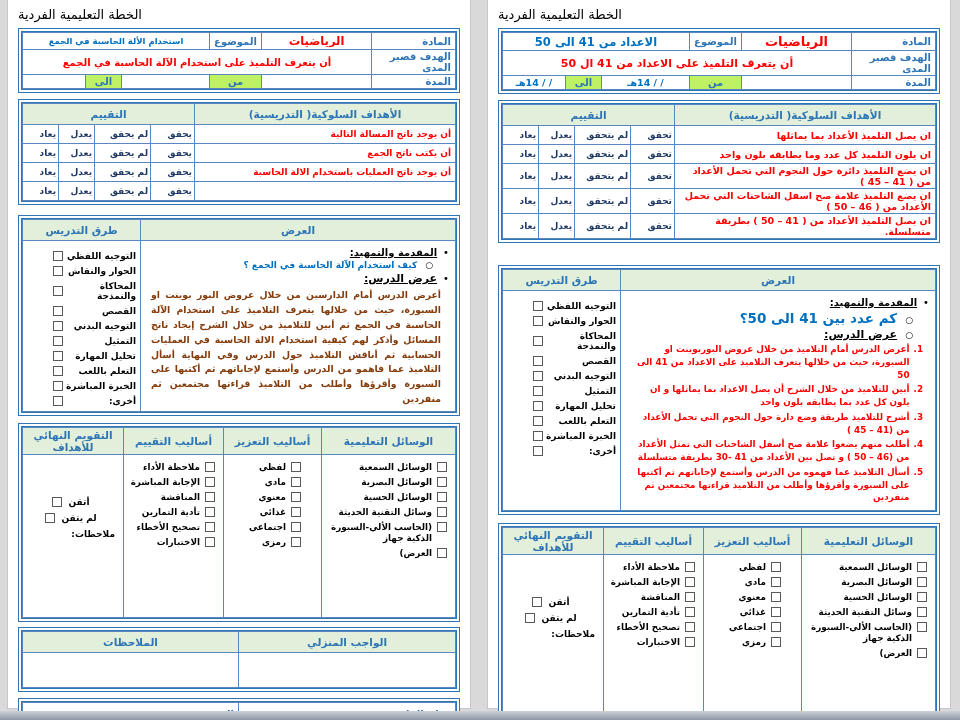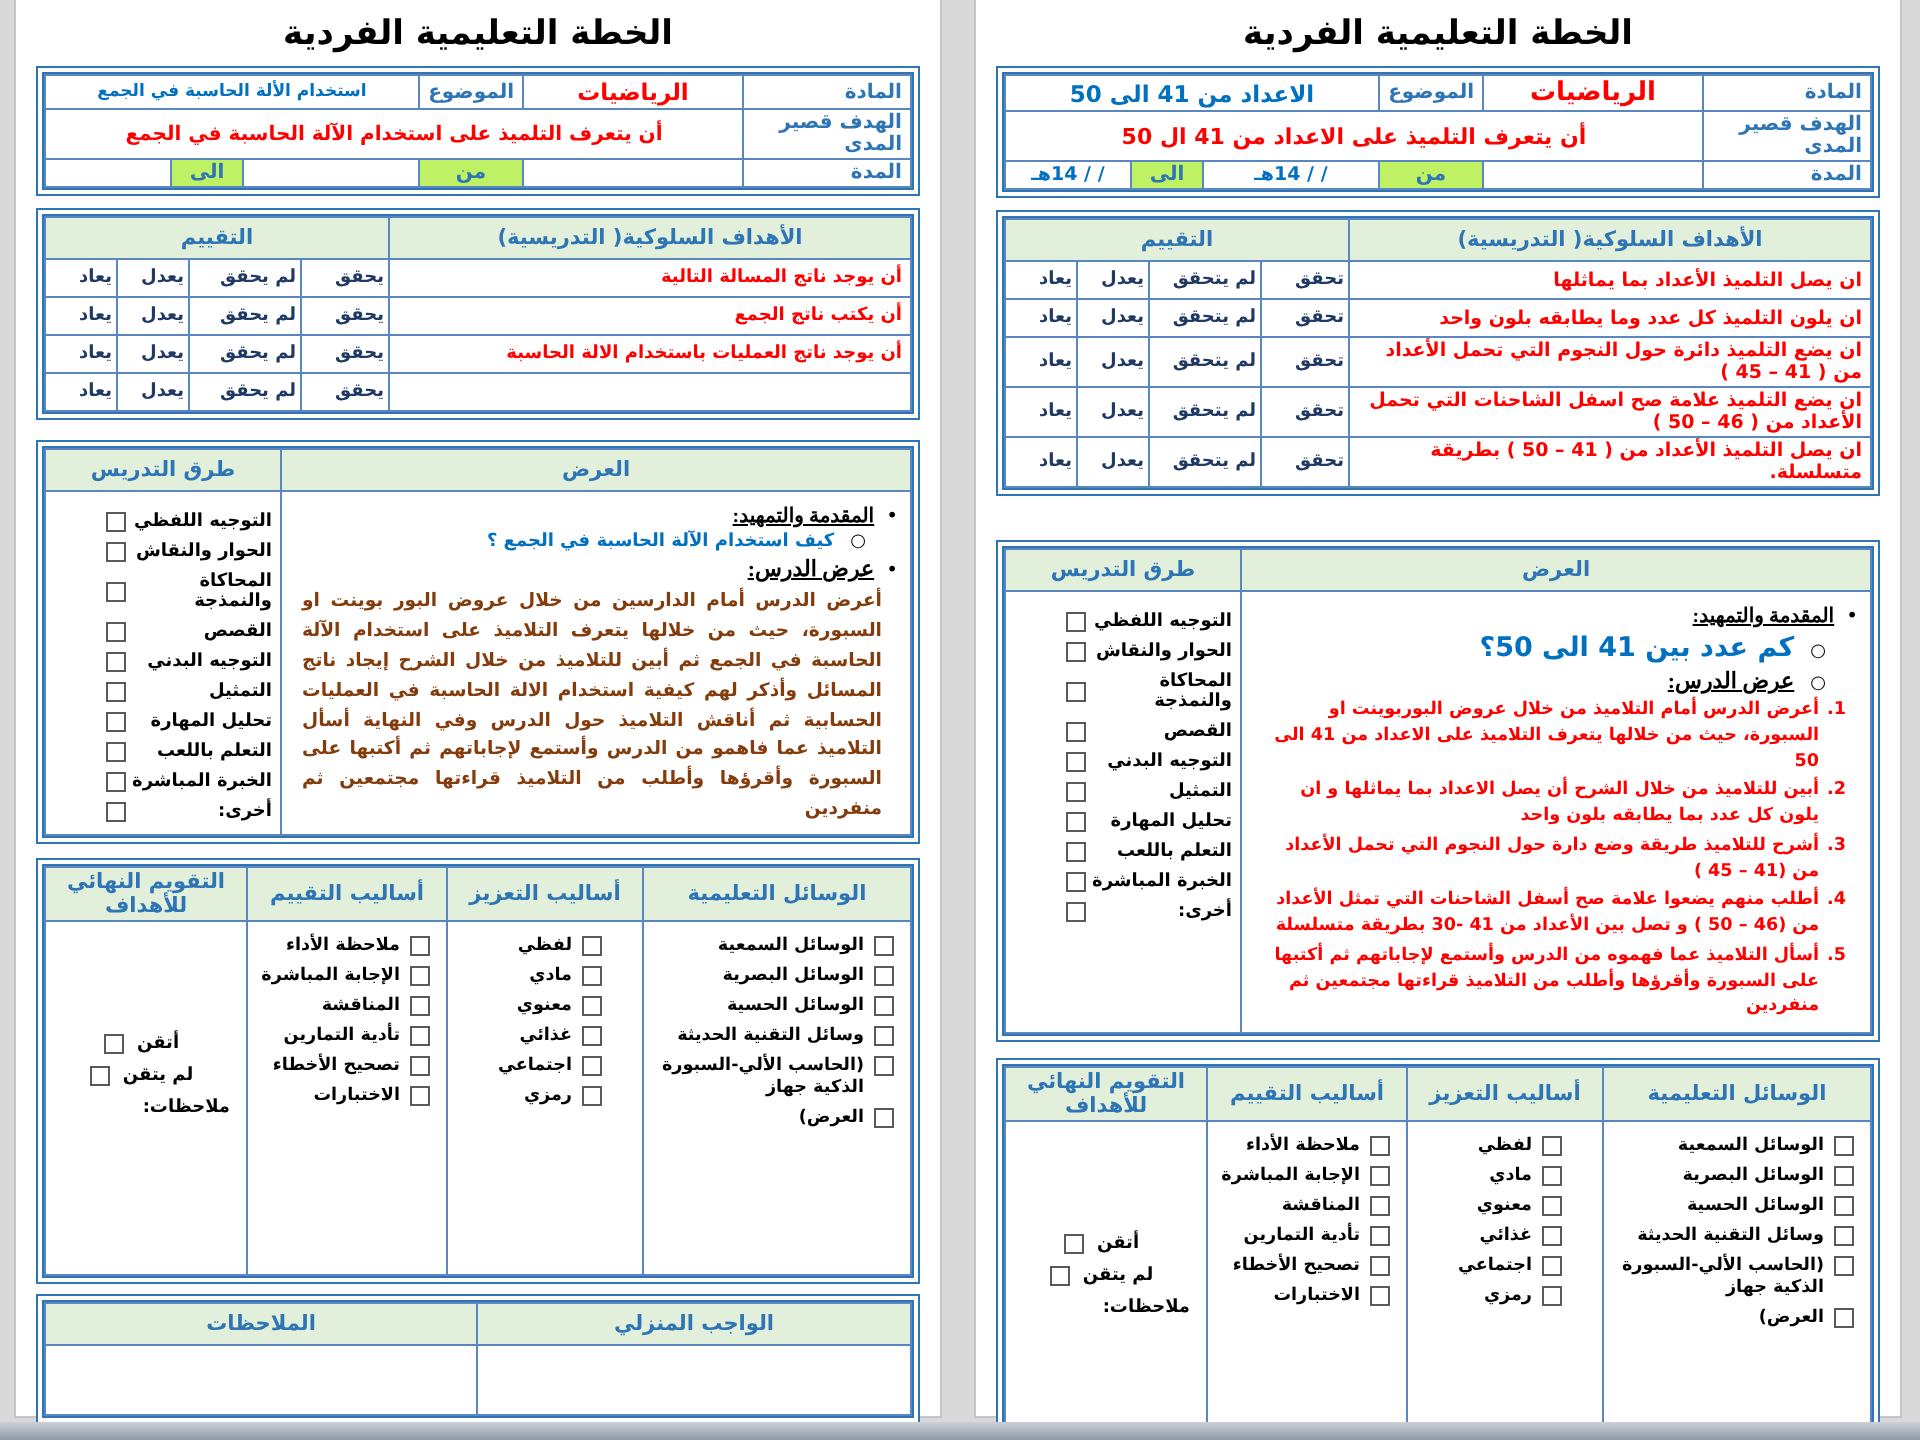--- a/index.html
+++ b/index.html
@@ -8,21 +8,21 @@
     background:#d9d9d9;
     font-family:"DejaVu Sans",sans-serif;
     direction:rtl;
   }
   .bottombar{position:absolute;left:0;right:0;bottom:0;height:9px;
     background:linear-gradient(#ccd1d8,#8d97a4);}
   .page{position:absolute;top:0;height:708px;width:462px;background:#fff;
     box-shadow:0 0 0 1px #c6c6c6;padding:4px 10px;box-sizing:border-box;}
   #page-right{right:10px}
   #page-left{left:8px}
-  .ptitle{text-align:center;font-weight:bold;font-size:17px;color:#000;margin:3px 0 5px;}
+  .ptitle{text-align:left;font-weight:normal;font-size:13px;color:#000;margin:3px 0 5px;}
   .tw{border:4px double #2e75b6;margin-top:6px;background:#fff;}
   table{width:100%;border-collapse:collapse;table-layout:fixed;}
   td,th{border:1px solid #5a87c0;padding:1px 4px;vertical-align:middle;overflow:hidden;}
   .hdr{background:#e2efda;color:#2e75b6;font-weight:bold;font-size:10.5px;text-align:center;height:18px;}
   .lbl{color:#2e75b6;font-weight:bold;font-size:10px;text-align:right;}
   .center{text-align:right}
   .red{color:#ff0000;font-weight:bold}
   .blue{color:#0070c0;font-weight:bold}
   .lightblue{background:#bef264;text-align:center}
   .subject{font-size:13px;text-align:center}
@@ -39,35 +39,35 @@
   
   .pres-cell{vertical-align:top;padding:4px 6px;height:172px;}
   #page-left .pres-cell{height:150px}
   .methods-cell{vertical-align:top;padding:10px 4px 0 6px;}
   .mrow{display:flex;align-items:center;margin-bottom:5px;padding-left:24px;}
   .mrow .lab{flex:1;font-size:9px;font-weight:600;color:#000;}
   .cb{width:8px;height:8px;border:1px solid #595959;background:#fff;flex:none;}
   .bline{display:flex;gap:6px;align-items:baseline;margin:2px 0;}
   .bullet{font-size:10px;color:#000}
   .circ{font-size:9px;color:#000}
-  .btxt{font-size:10px;font-weight:bold;color:#000;text-decoration:underline;font-family:Liberation Serif, serif;}
+  .btxt{font-size:10px;font-weight:bold;color:#000;text-decoration:underline;}
   .qline{display:flex;gap:8px;align-items:baseline;margin:2px 16px 2px 0;}
   .qbig{color:#0070c0;font-weight:bold;font-size:13.5px;}
   .qsmall{color:#0070c0;font-weight:bold;font-size:9px;}
   .steps{margin:2px 6px 0 2px;}
   .step{display:flex;gap:4px;font-size:8.8px;font-weight:bold;color:#ff0000;line-height:1.45;margin-bottom:2px;}
   .step .num{flex:none;}
   .para{font-size:9.3px;font-weight:bold;color:#843c0c;line-height:1.6;text-align:justify;margin:3px 8px 0 4px;}
   
   .a-col{vertical-align:top;padding:7px 8px 4px 4px;height:116px;}
   .arow{display:flex;gap:5px;align-items:flex-start;margin-bottom:4px;font-size:8.8px;font-weight:600;color:#000;}
   .arow .lab{white-space:pre-line;text-align:right;line-height:1.25;}
   .pad-r{padding-right:20px}
   .ferow{display:flex;gap:6px;justify-content:center;align-items:center;margin-bottom:6px;font-size:9px;font-weight:600;color:#000;}
-  .fe-col{padding-top:56px;}
+  .fe-col{padding-top:42px;}
   .fe-notes{font-size:9px;font-weight:600;text-align:right;margin-top:2px;color:#000;}
   
   .hwbody td{height:32px}
   .sig td{height:20px}
   .sigl{color:#2e75b6;font-weight:bold;font-size:10px;text-align:right}
 </style>
 </head>
 <body>
 
 <div class="page" id="page-right">

